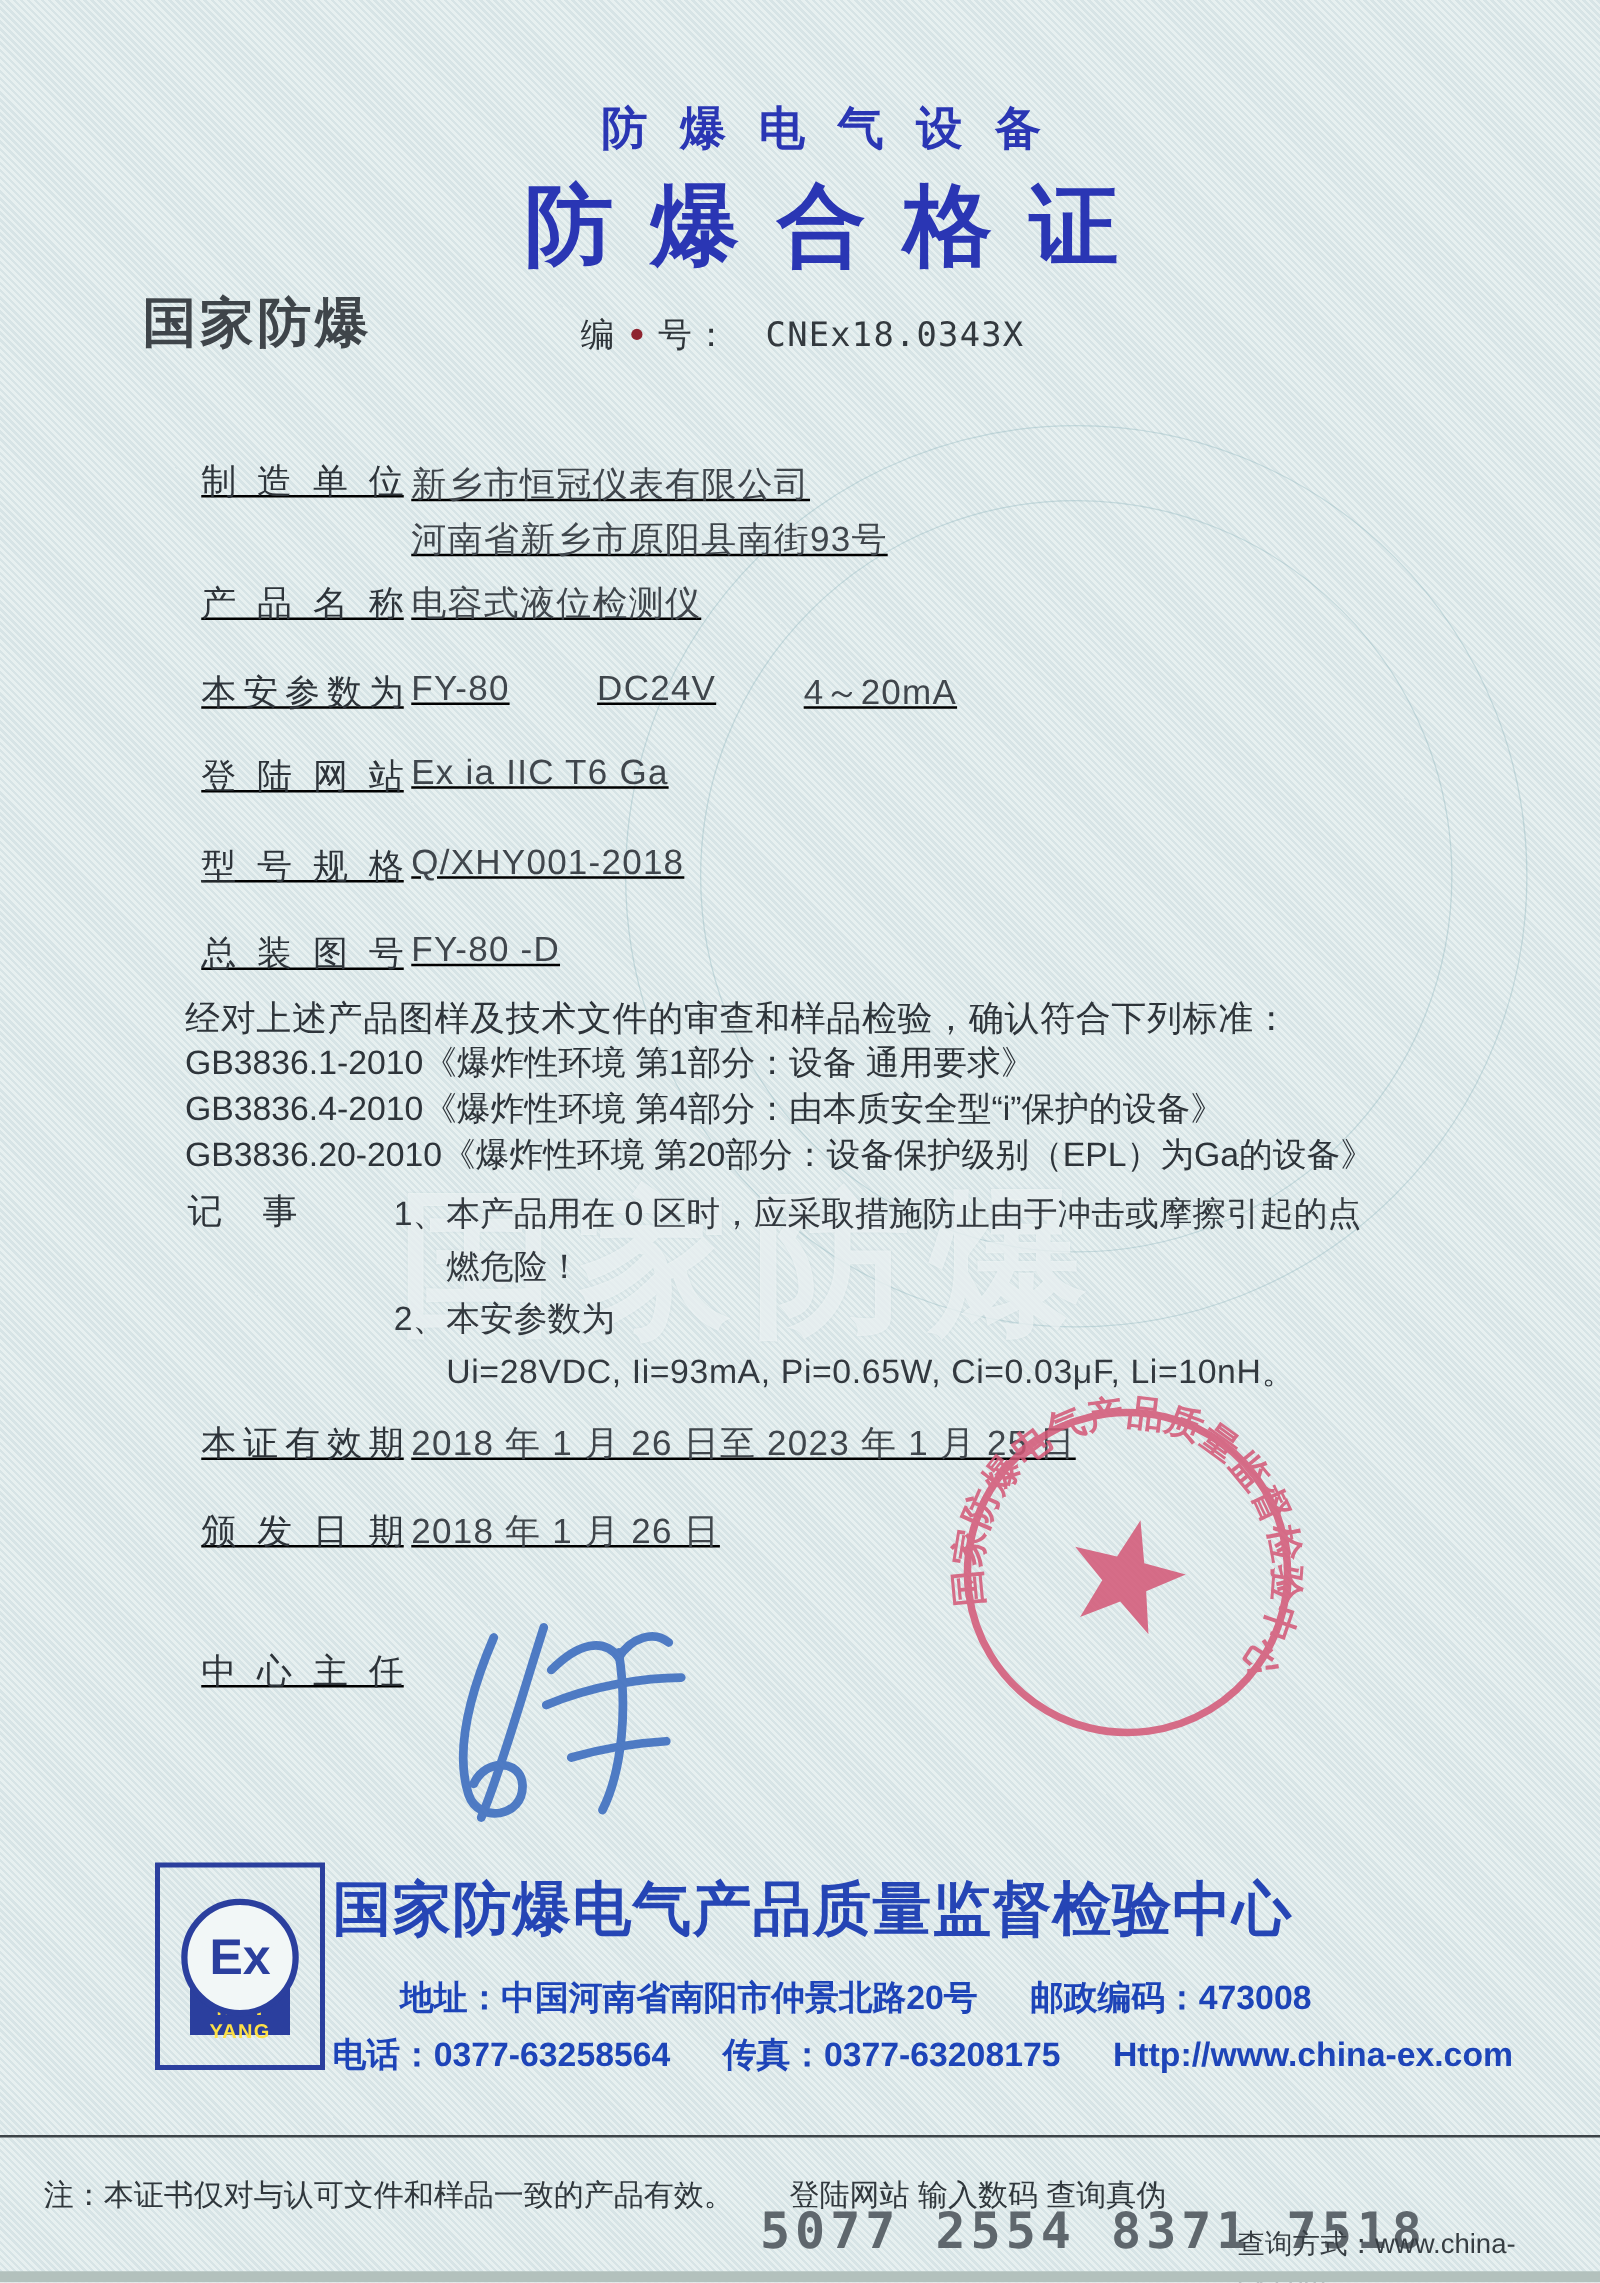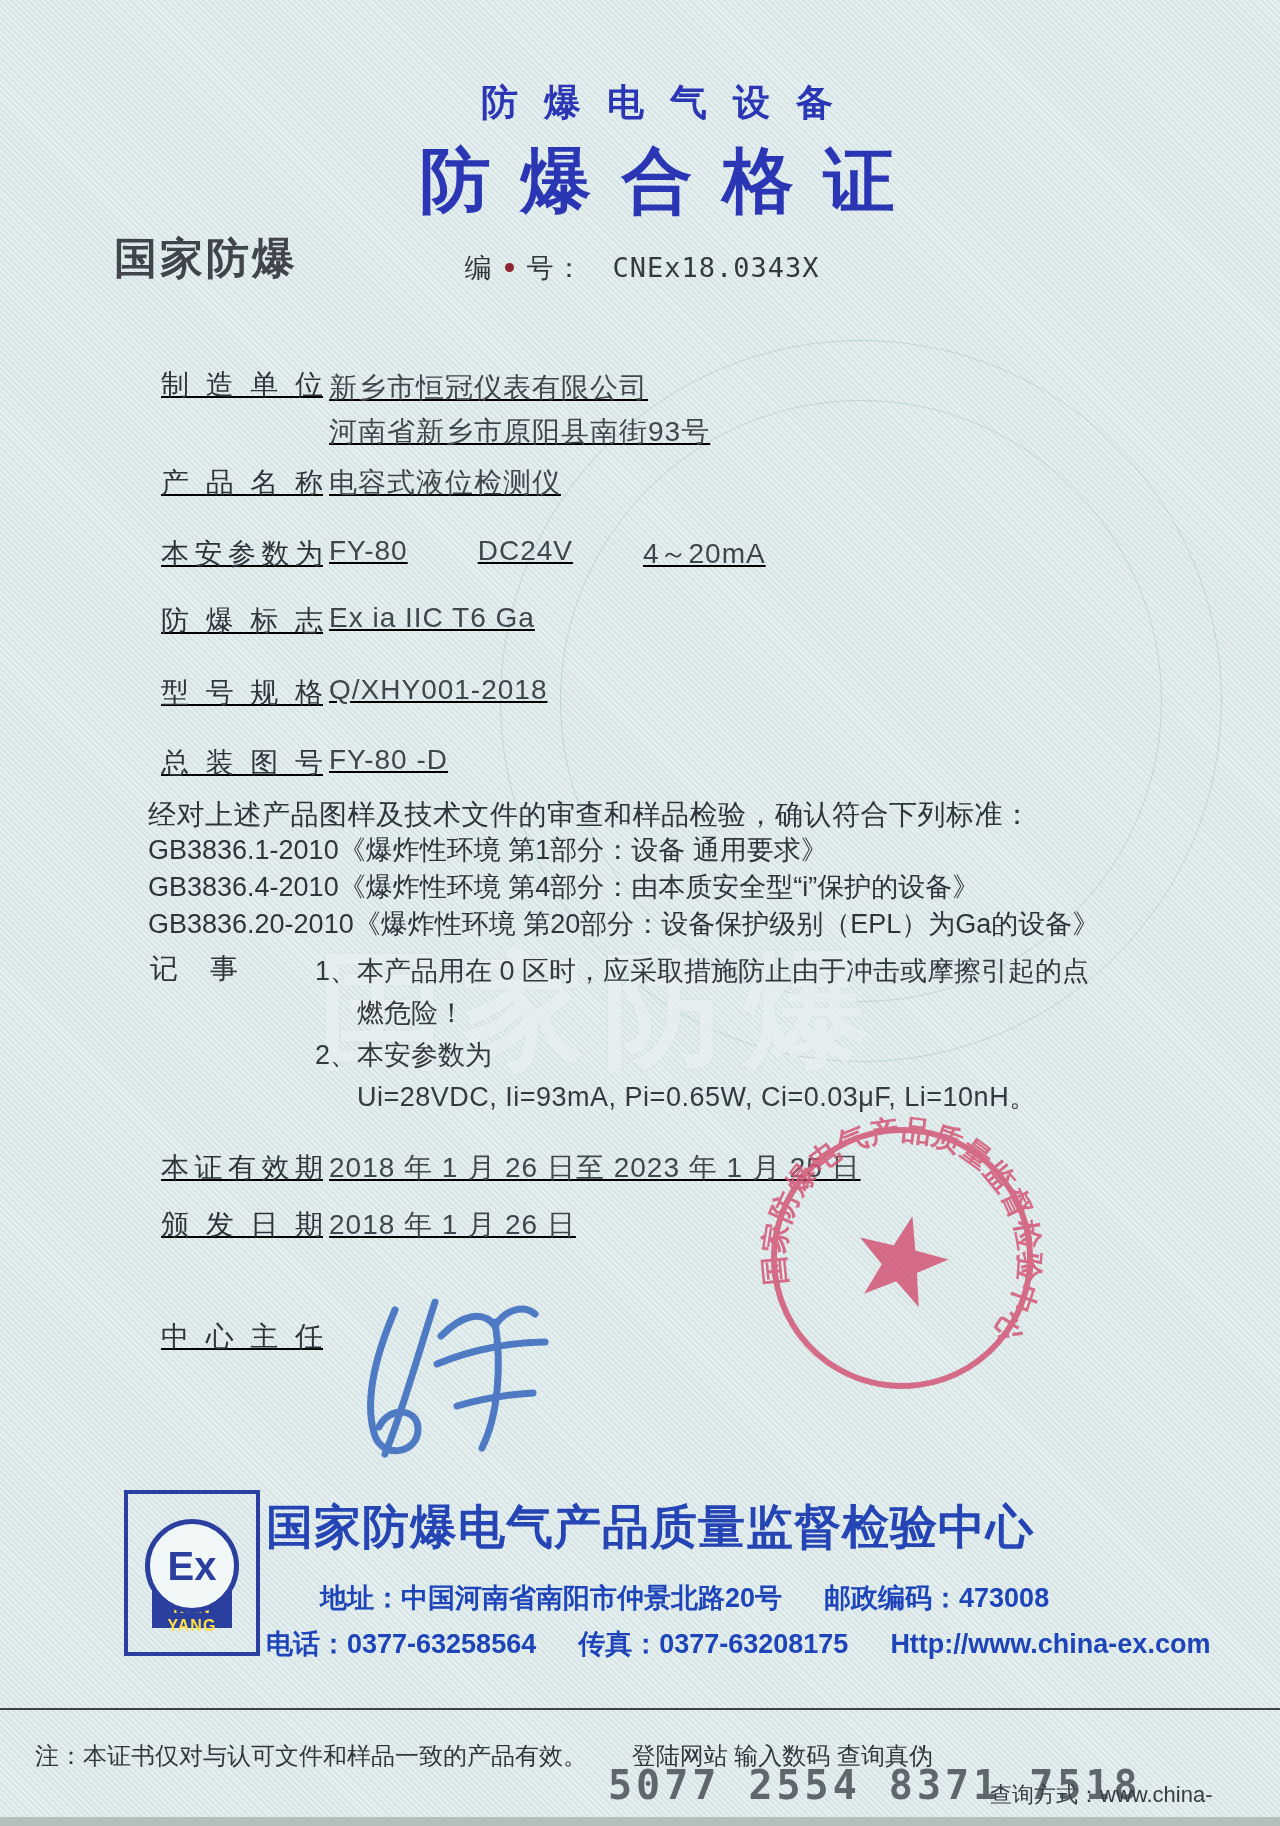--- a/index.html
+++ b/index.html
@@ -111,21 +111,21 @@
   <div class="row" style="top:535px;">
     <div class="flabel">本安参数为</div>
     <div class="fvalue parts">
       <span>FY-80</span>
       <span>DC24V</span>
       <span>4～20mA</span>
     </div>
   </div>
 
   <div class="row" style="top:602px;">
-    <div class="flabel">防爆标志</div>
+    <div class="flabel">登陆网站</div>
     <div class="fvalue">Ex ia IIC T6 Ga</div>
   </div>
 
   <div class="row" style="top:674px;">
     <div class="flabel">型号规格</div>
     <div class="fvalue">Q/XHY001-2018</div>
   </div>
 
   <div class="row" style="top:744px;">
     <div class="flabel">总装图号</div>
@@ -139,21 +139,21 @@
     <div>GB3836.20-2010《爆炸性环境 第20部分：设备保护级别（EPL）为Ga的设备》</div>
   </div>
 
   <div class="nlabel">记事</div>
   <div class="ncontent">
     <div class="hang">1、本产品用在 0 区时，应采取措施防止由于冲击或摩擦引起的点燃危险！</div>
     <div>2、本安参数为</div>
     <div class="nparams">Ui=28VDC, Ii=93mA, Pi=0.65W, Ci=0.03μF, Li=10nH。</div>
   </div>
 
-  <div class="row" style="top:1136px;margin-top:13px;">
+  <div class="row" style="top:1136px;">
     <div class="flabel">本证有效期</div>
     <div class="fvalue">2018 年 1 月 26 日至 2023 年 1 月 25 日</div>
   </div>
   <div class="row" style="top:1206px;">
     <div class="flabel">颁发日期</div>
     <div class="fvalue">2018 年 1 月 26 日</div>
   </div>
 
   <div class="row" style="top:1318px;">
     <div class="flabel">中心主任</div>

